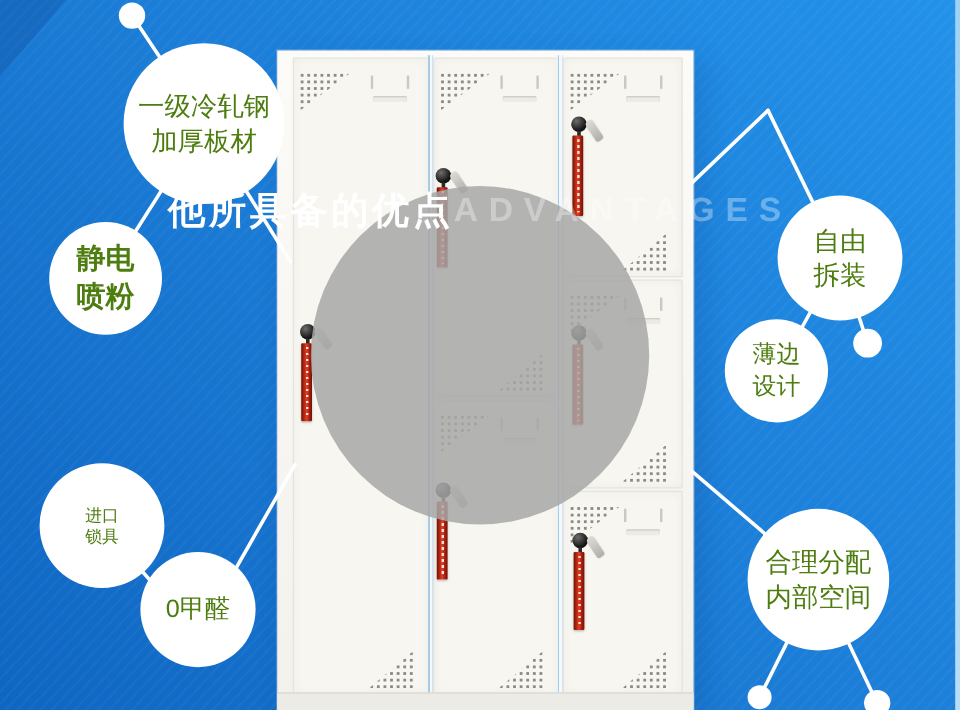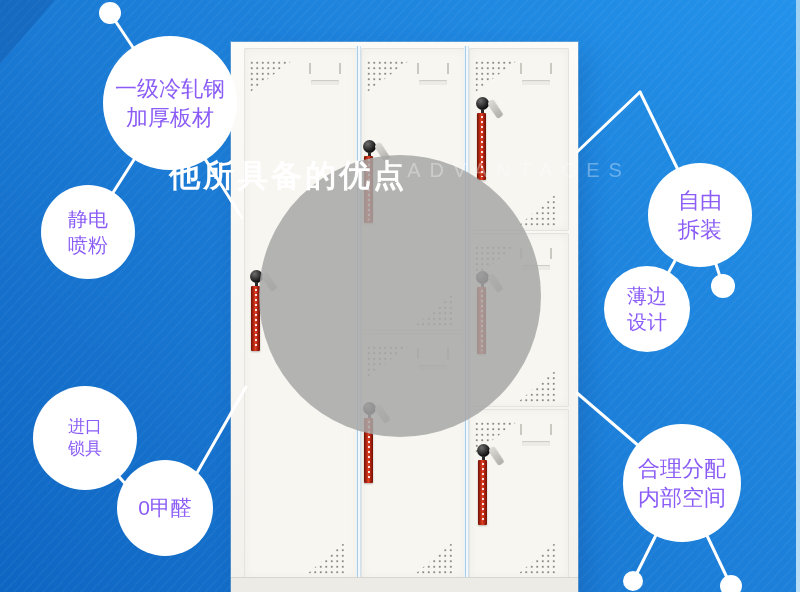--- a/index.html
+++ b/index.html
@@ -47,27 +47,27 @@
         background-image:repeating-linear-gradient(180deg,rgba(255,255,255,0.85) 0 2px,rgba(0,0,0,0) 2px 5px);}
 
   
   .connector-svg{position:absolute;left:0;top:0;pointer-events:none;}
 
   
   .overlay-circle{position:absolute;left:259px;top:155px;width:282px;height:282px;border-radius:50%;
         background:rgba(167,167,167,0.85);display:flex;
         justify-content:center;}
   .title-cn{font-size:31px;color:#ffffff;font-weight:600;letter-spacing:3px;white-space:nowrap;}
-  .title-en{font-size:20px;color:rgba(255,255,255,0.33);letter-spacing:9px;font-weight:400;
+  .title-en{font-size:28px;color:rgba(255,255,255,0.33);letter-spacing:9px;font-weight:700;
         margin-top:4px;white-space:nowrap;}
 
   
   .bubble{position:absolute;border-radius:50%;background:#ffffff;display:flex;align-items:center;
         justify-content:center;text-align:center;}
-  .bubble span{color:#8b5cf6;font-weight:500;line-height:1.32;white-space:pre-line;}
+  .bubble span{color:#4d7c0f;font-weight:500;line-height:1.32;white-space:pre-line;}
 </style>
 </head>
 <body>
 
 <div id="stage">
   <div class="bg-tex"></div>
   <div class="corner-wedge"></div>
 
   <div class="cabinet">
 
@@ -196,25 +196,25 @@
   <div class="overlay-circle">
     <div class="title-cn">他所具备的优点</div>
     <div class="title-en">ADVANTAGES</div>
   </div>
 
   <div class="bubble" style="left:103px;top:36px;width:134px;height:134px;">
     <span style="font-size:22px;">一级冷轧钢
 加厚板材</span>
   </div>
   <div class="bubble" style="left:41px;top:185px;width:94px;height:94px;">
-    <span style="font-size:20px;">静电
+    <span style="font-size:24px;font-weight:bold;">静电
 喷粉</span>
   </div>
   <div class="bubble" style="left:33px;top:386px;width:104px;height:104px;">
-    <span style="font-size:17px;">进口
+    <span style="font-size:14px;">进口
 锁具</span>
   </div>
   <div class="bubble" style="left:117px;top:460px;width:96px;height:96px;text-align:center;">
     <span style="font-size:21px;">0甲醛</span>
   </div>
   <div class="bubble" style="left:648px;top:163px;width:104px;height:104px;align-items:center;">
     <span style="font-size:22px;">自由
 拆装</span>
   </div>
   <div class="bubble" style="left:623px;top:424px;width:118px;height:118px;">

